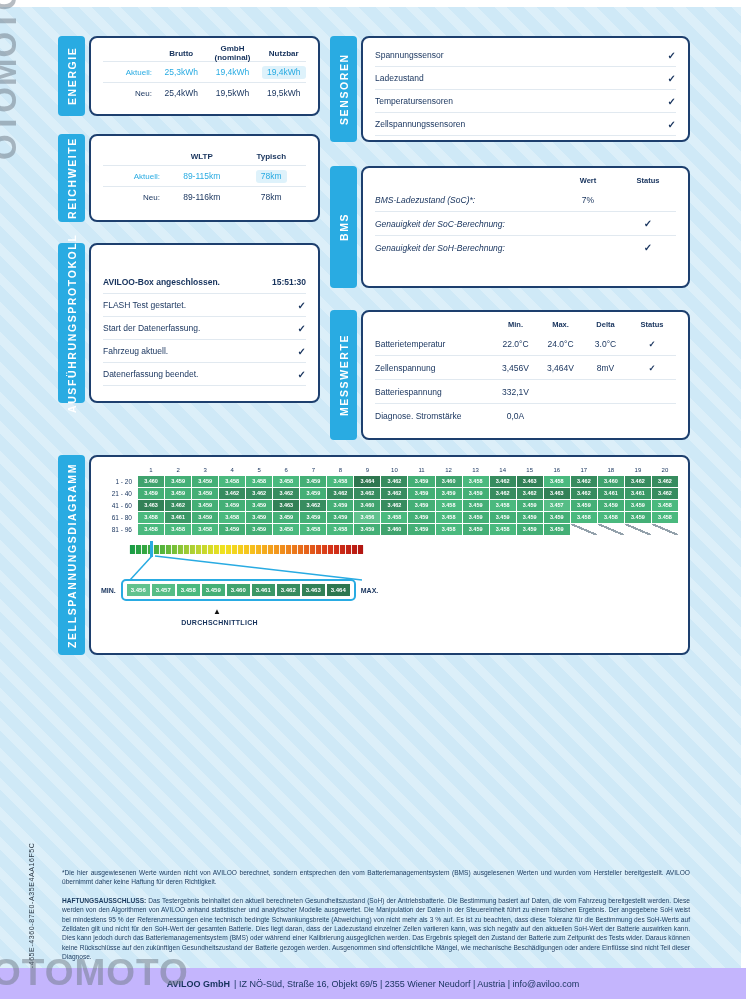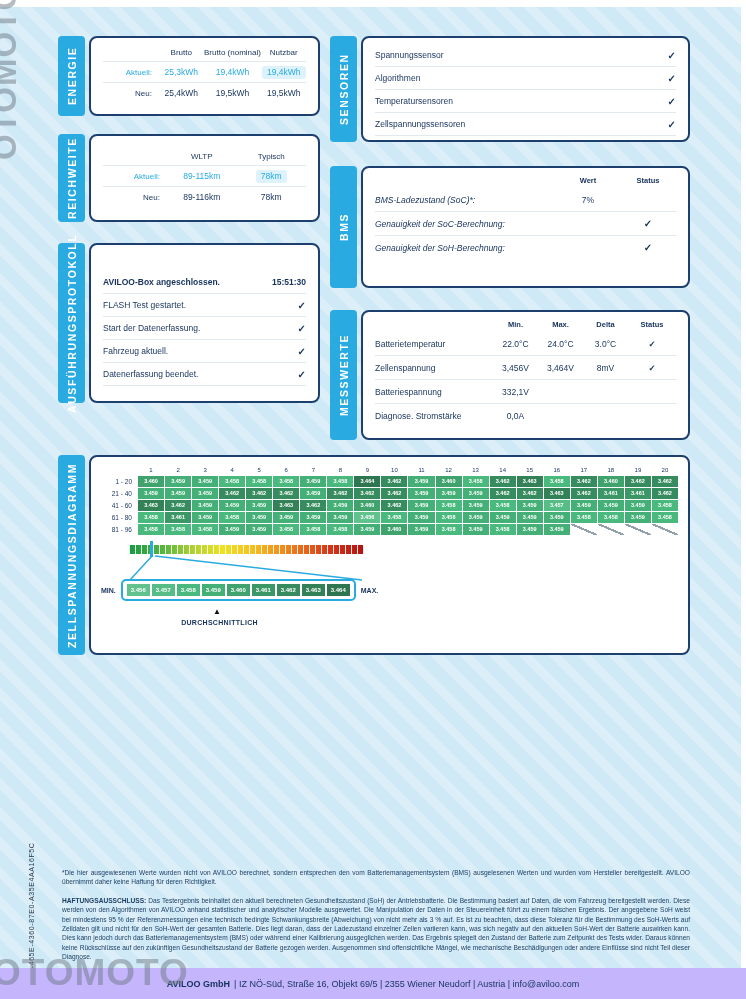--- a/index.html
+++ b/index.html
@@ -19,21 +19,21 @@
     writing-mode:vertical-rl;transform:rotate(180deg);font-weight:bold;font-size:10.5px;letter-spacing:1.6px;margin-right:4px;flex:0 0 27px;}
   .body{flex:1;background:#fff;border:2px solid #1d3f6e;border-radius:8px;padding:6px 12px;box-sizing:border-box;}
   
   .trow{display:grid;align-items:center;height:20px;border-bottom:1px solid #e1e9f0;}
   .trow:last-child{border-bottom:none;}
   .trow.hdr{height:17px;}
   .col4{grid-template-columns:56px 1fr 1.3fr 1fr;}
   .col3{grid-template-columns:64px 1fr 1fr;}
   .cell{text-align:center;font-size:8.5px;color:#16325c;}
   .cell.lbl{text-align:right;padding-right:7px;font-size:8px;}
-  .cell.hd{font-weight:normal;font-size:8px;}
+  .cell.hd{font-weight:bold;font-size:8px;}
   .trow.accent .cell{color:#29abe2;}
   .pillspan{background:#def2fb;border-radius:3px;padding:1.5px 5px;display:inline-block;}
   
   .prow,.srow{display:flex;justify-content:space-between;align-items:center;height:22px;border-bottom:1px solid #e1e9f0;
     font-size:8.5px;color:#16325c;}
   .prow.first,.pval{font-weight:bold;}
   .check{font-weight:bold;color:#16325c;font-size:10px;}
   .proto-pad{padding-top:26px;}
   
   .brow{display:grid;grid-template-columns:1fr 64px 56px;align-items:center;height:23px;border-bottom:1px solid #e1e9f0;}
@@ -97,21 +97,21 @@
   <div class="wm wm-bottom">OTOMOTO</div>
   <div class="serial">11E5372-465E-4360-87E0-A35E4AA16F5C</div>
 
   <section class="card c-energie">
     <div class="tab">ENERGIE</div>
     <div class="body">
       <div id="energie-table">
           <div class="trow hdr col4">
             <div class="cell lbl"></div>
             <div class="cell hd">Brutto</div>
-            <div class="cell hd">Brutto (nominal)</div>
+            <div class="cell hd">GmbH (nominal)</div>
             <div class="cell hd">Nutzbar</div>
           </div>
           <div class="trow col4 accent">
             <div class="cell lbl">Aktuell:</div>
             <div class="cell val">25,3kWh</div>
             <div class="cell val">19,4kWh</div>
             <div class="cell val"><span class="pillspan">19,4kWh</span></div>
           </div>
           <div class="trow col4">
             <div class="cell lbl">Neu:</div>
@@ -176,21 +176,21 @@
 
   <section class="card c-sensoren">
     <div class="tab">SENSOREN</div>
     <div class="body">
       <div id="sensoren-rows">
           <div class="srow">
             <span class="slbl">Spannungssensor</span>
             <span class="check">✓</span>
           </div>
           <div class="srow">
-            <span class="slbl">Algorithmen</span>
+            <span class="slbl">Ladezustand</span>
             <span class="check">✓</span>
           </div>
           <div class="srow">
             <span class="slbl">Temperatursensoren</span>
             <span class="check">✓</span>
           </div>
           <div class="srow">
             <span class="slbl">Zellspannungssensoren</span>
             <span class="check">✓</span>
           </div>

